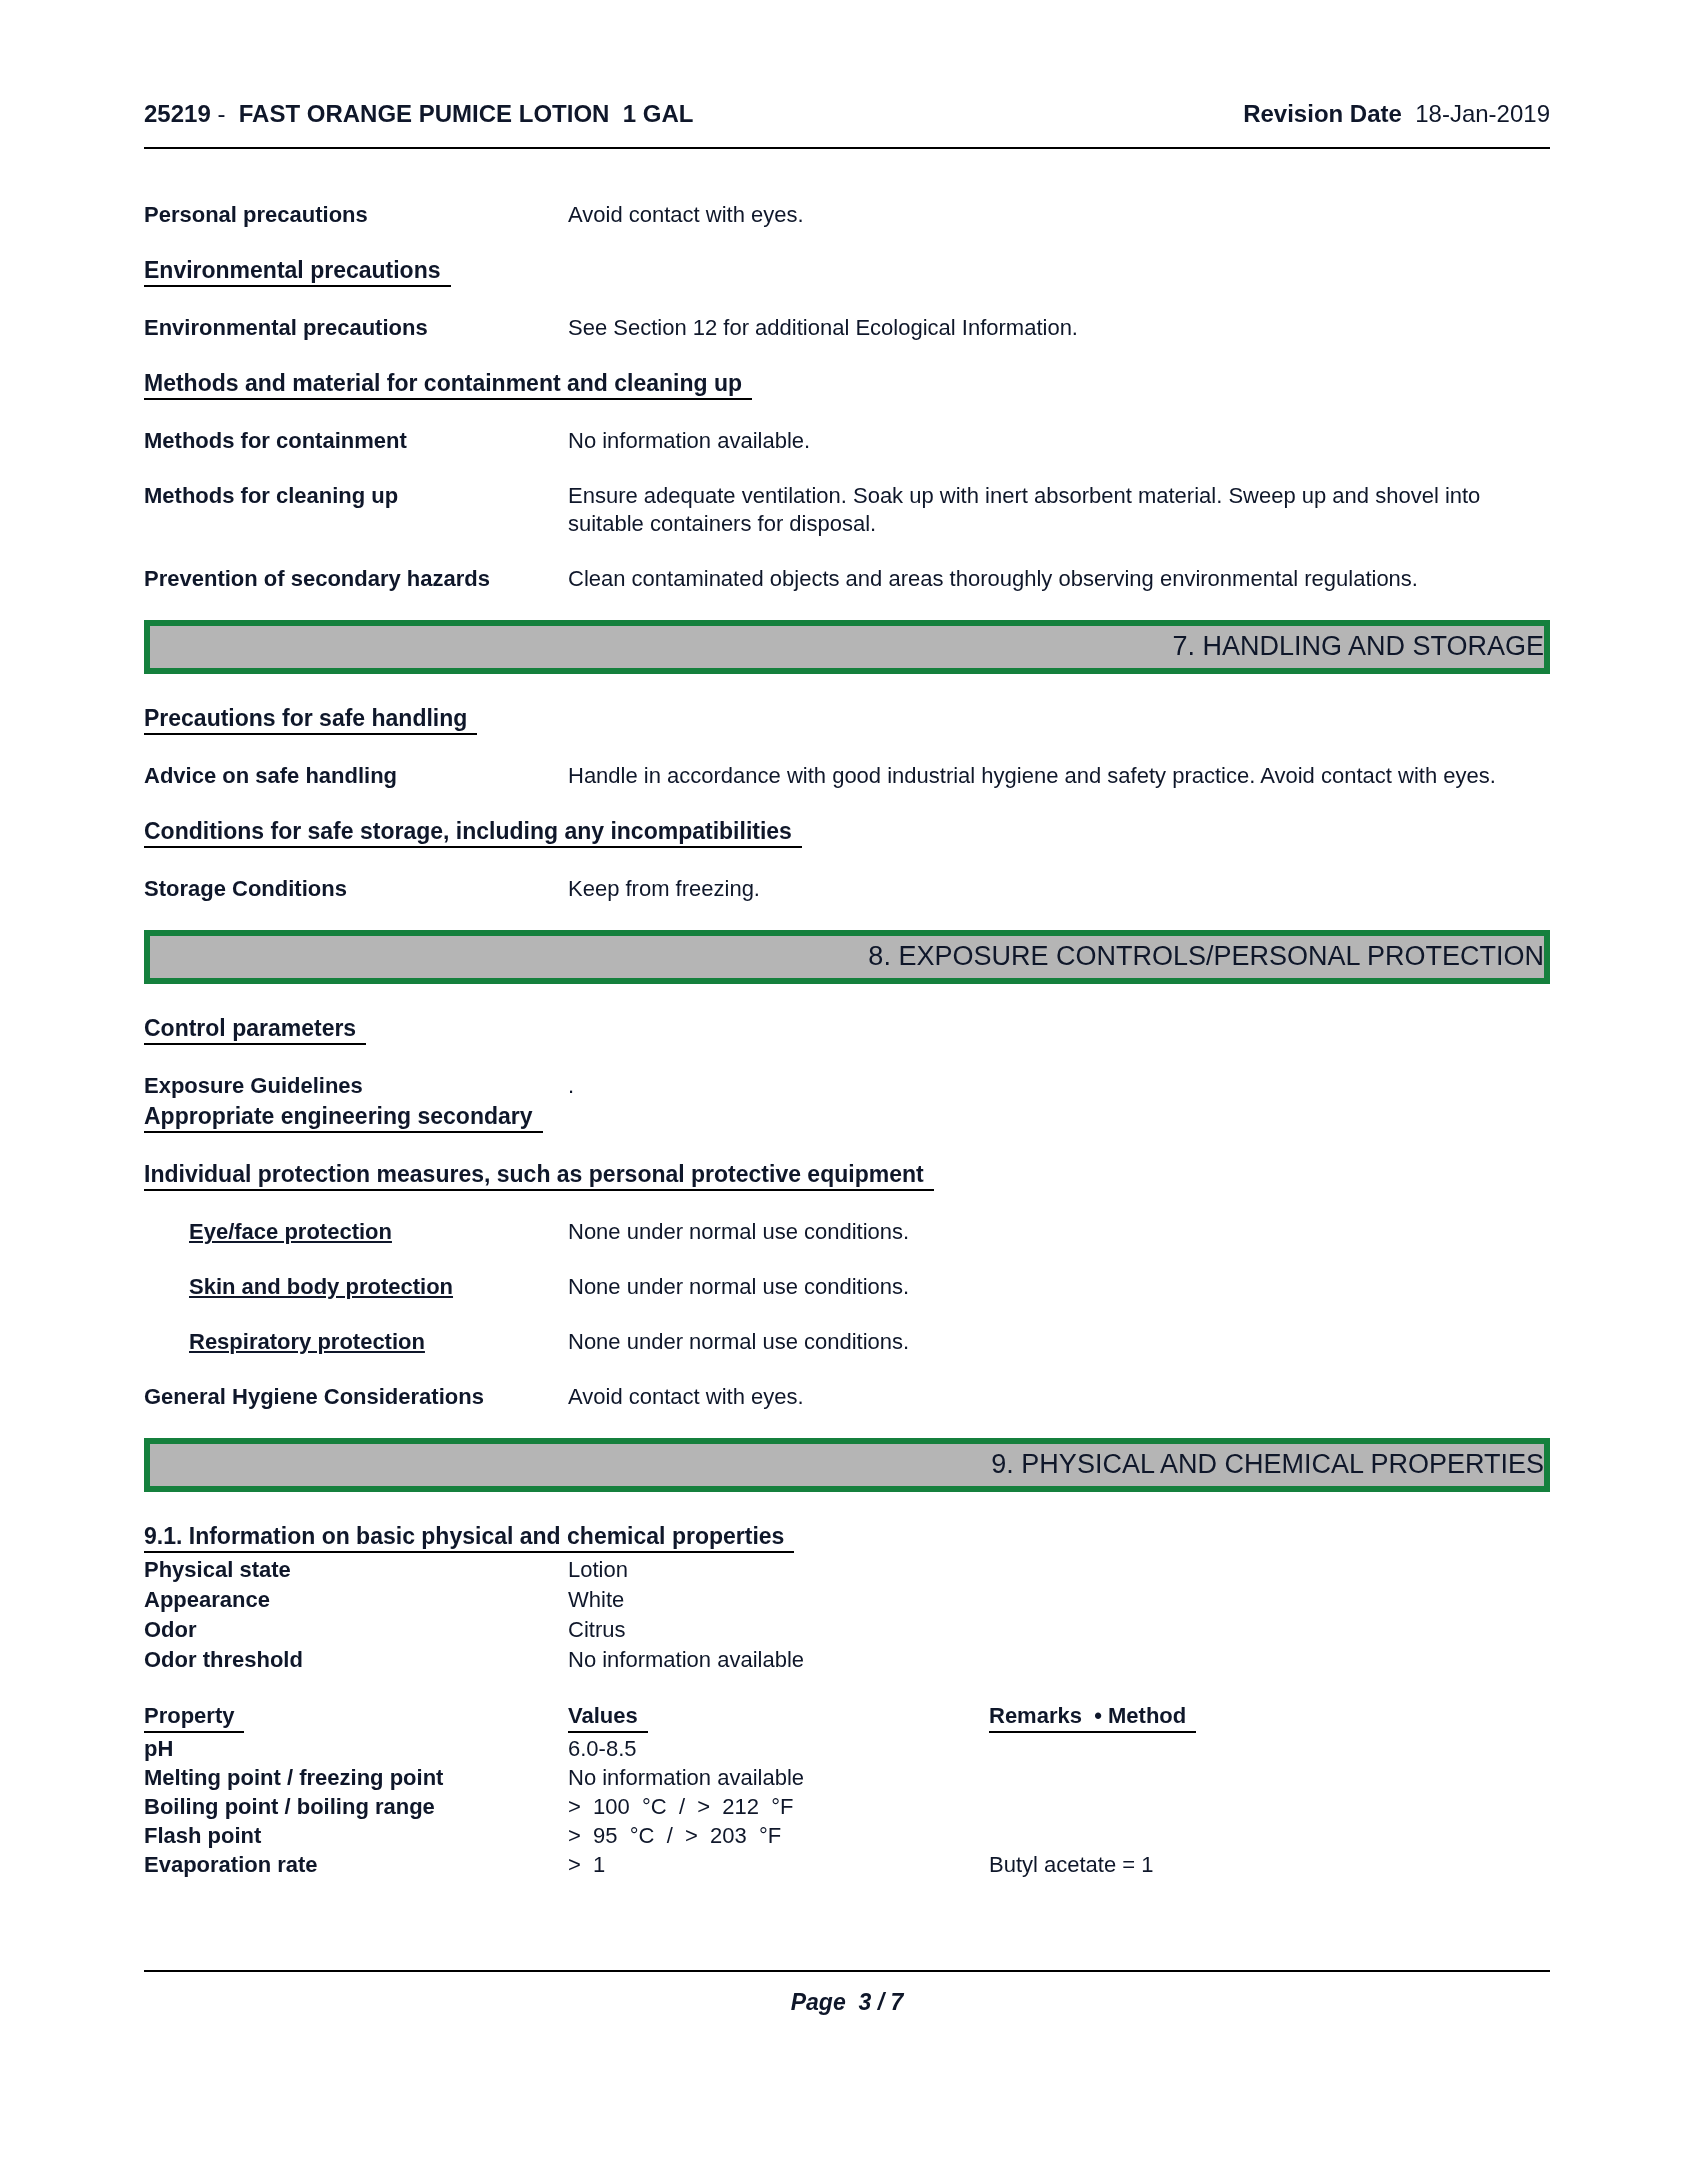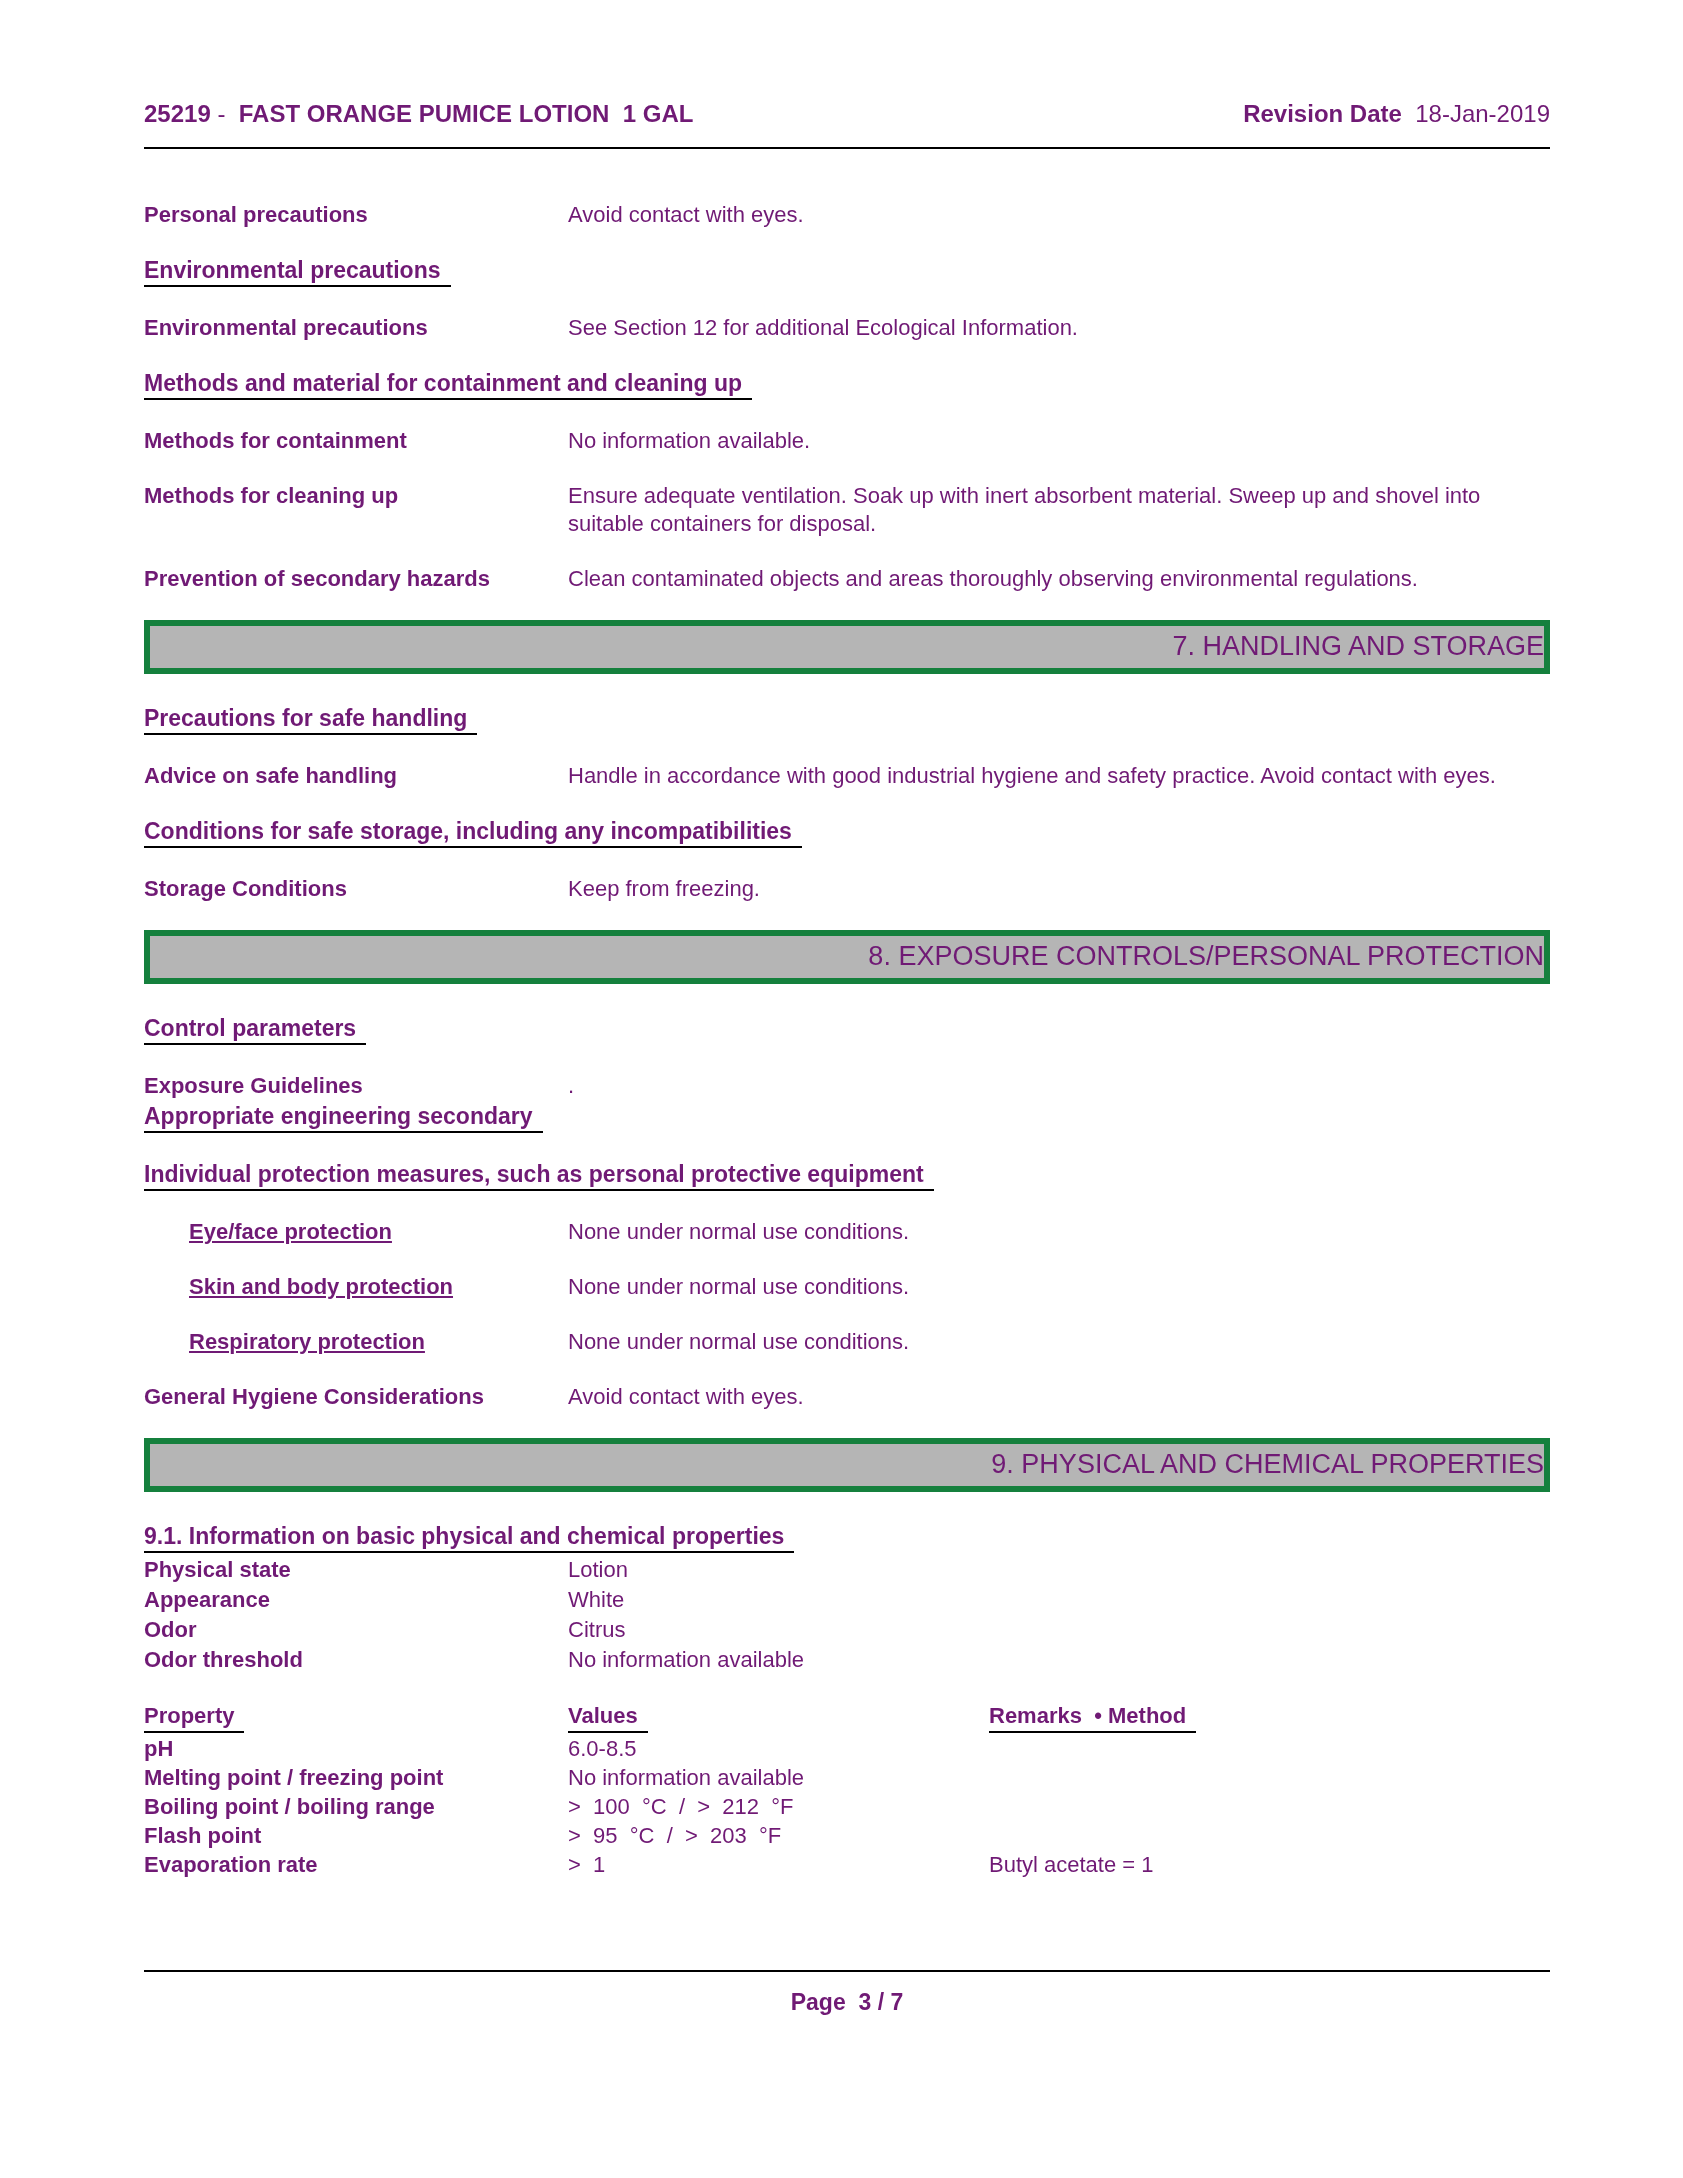--- a/index.html
+++ b/index.html
@@ -2,21 +2,21 @@
 <html><head>
 <meta charset="utf-8">
 <style>
   * { margin:0; padding:0; box-sizing:border-box; }
   html,body { background:#ffffff; }
   .page {
     position:relative;
     width:1683px;
     height:2178px;
     background:#ffffff;
-    color:#701a75;
+    color:#0f172a;
     font-family:"Liberation Sans","DejaVu Sans",sans-serif;
     font-size:22px;
     line-height:28px;
     overflow:hidden;
   }
   .inner {
     position:absolute;
     left:144px;
     right:133px;
     top:0;
@@ -89,20 +89,21 @@
   .prow .pname { flex:0 0 424px; font-weight:bold; padding-right:14px; }
   .prow .pval  { flex:0 0 421px; white-space:pre-wrap; }
   .prow .prem  { flex:1; white-space:pre-wrap; }
   .prow.head { font-weight:bold; margin-bottom:2px; }
   
   .doc-footer {
     position:absolute;
     left:144px;
     right:133px;
     top:1970px;
+    font-style:italic;
   }
   .page-number {
     text-align:center;
     font-weight:bold;
     font-size:23px;
     margin-top:16px;
     white-space:pre;
   }
 </style>
 </head>

